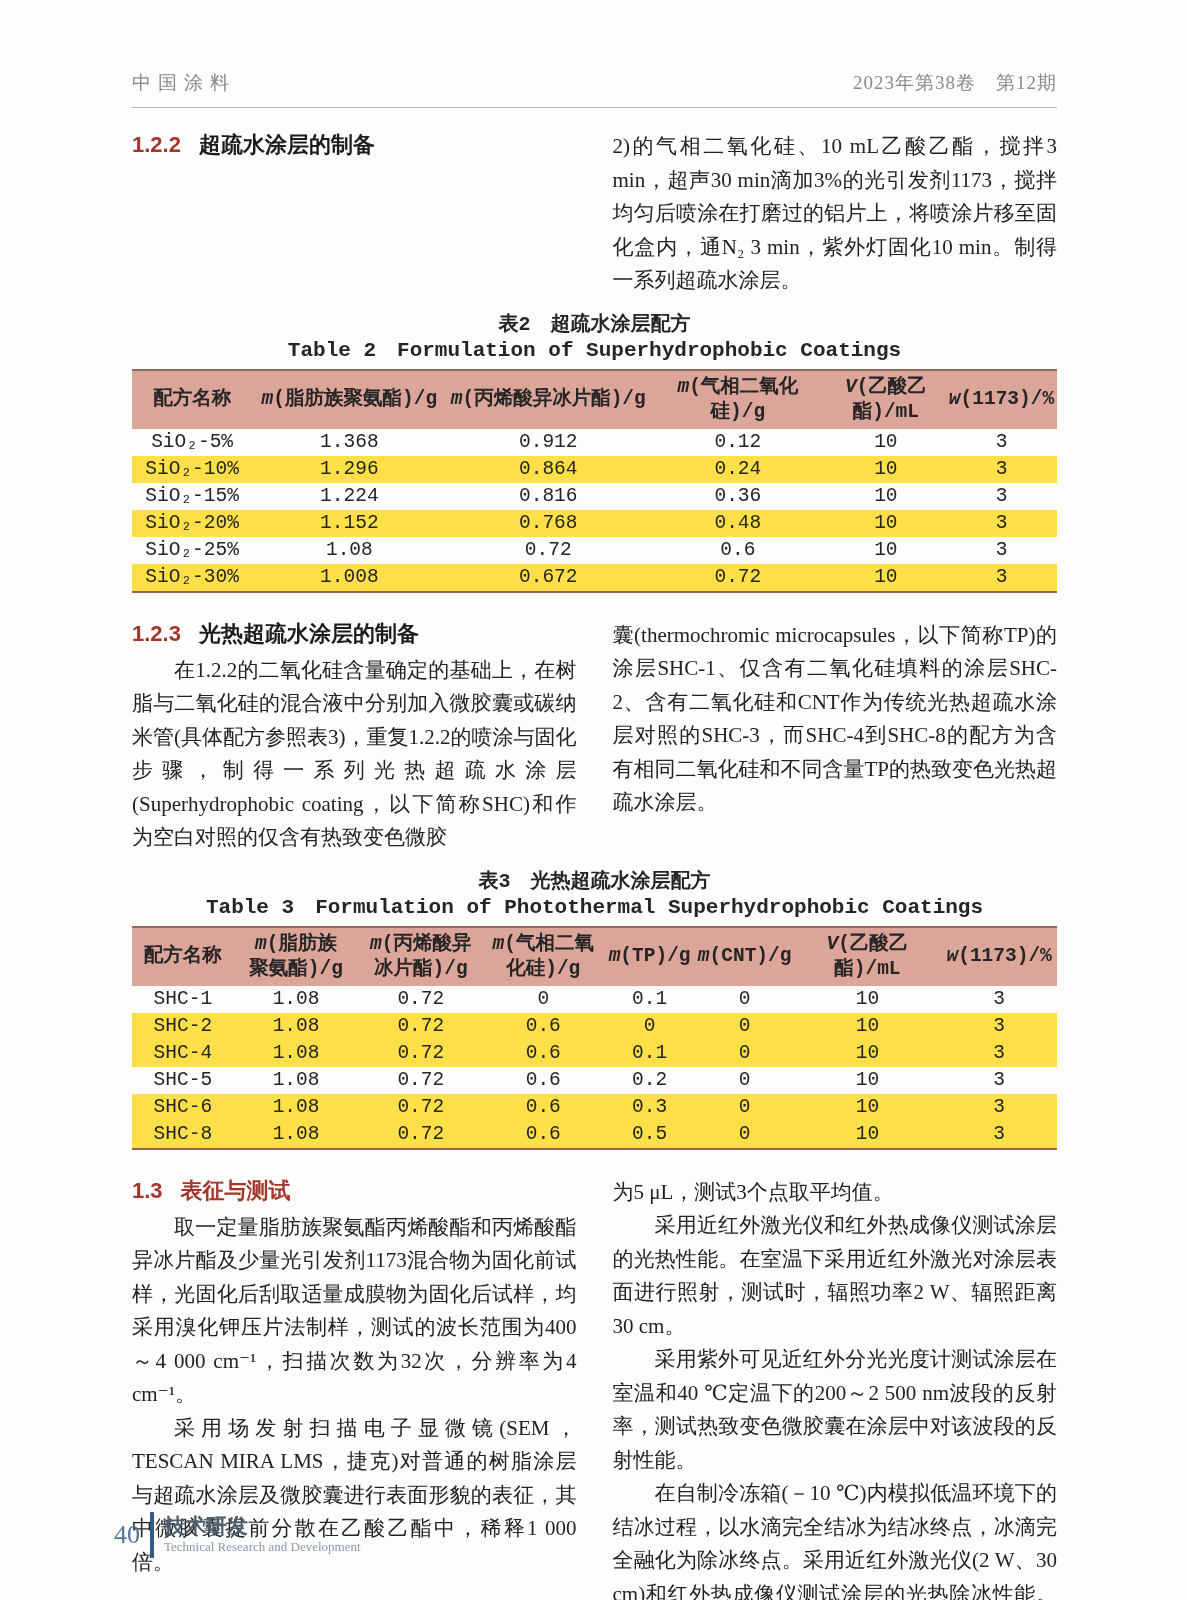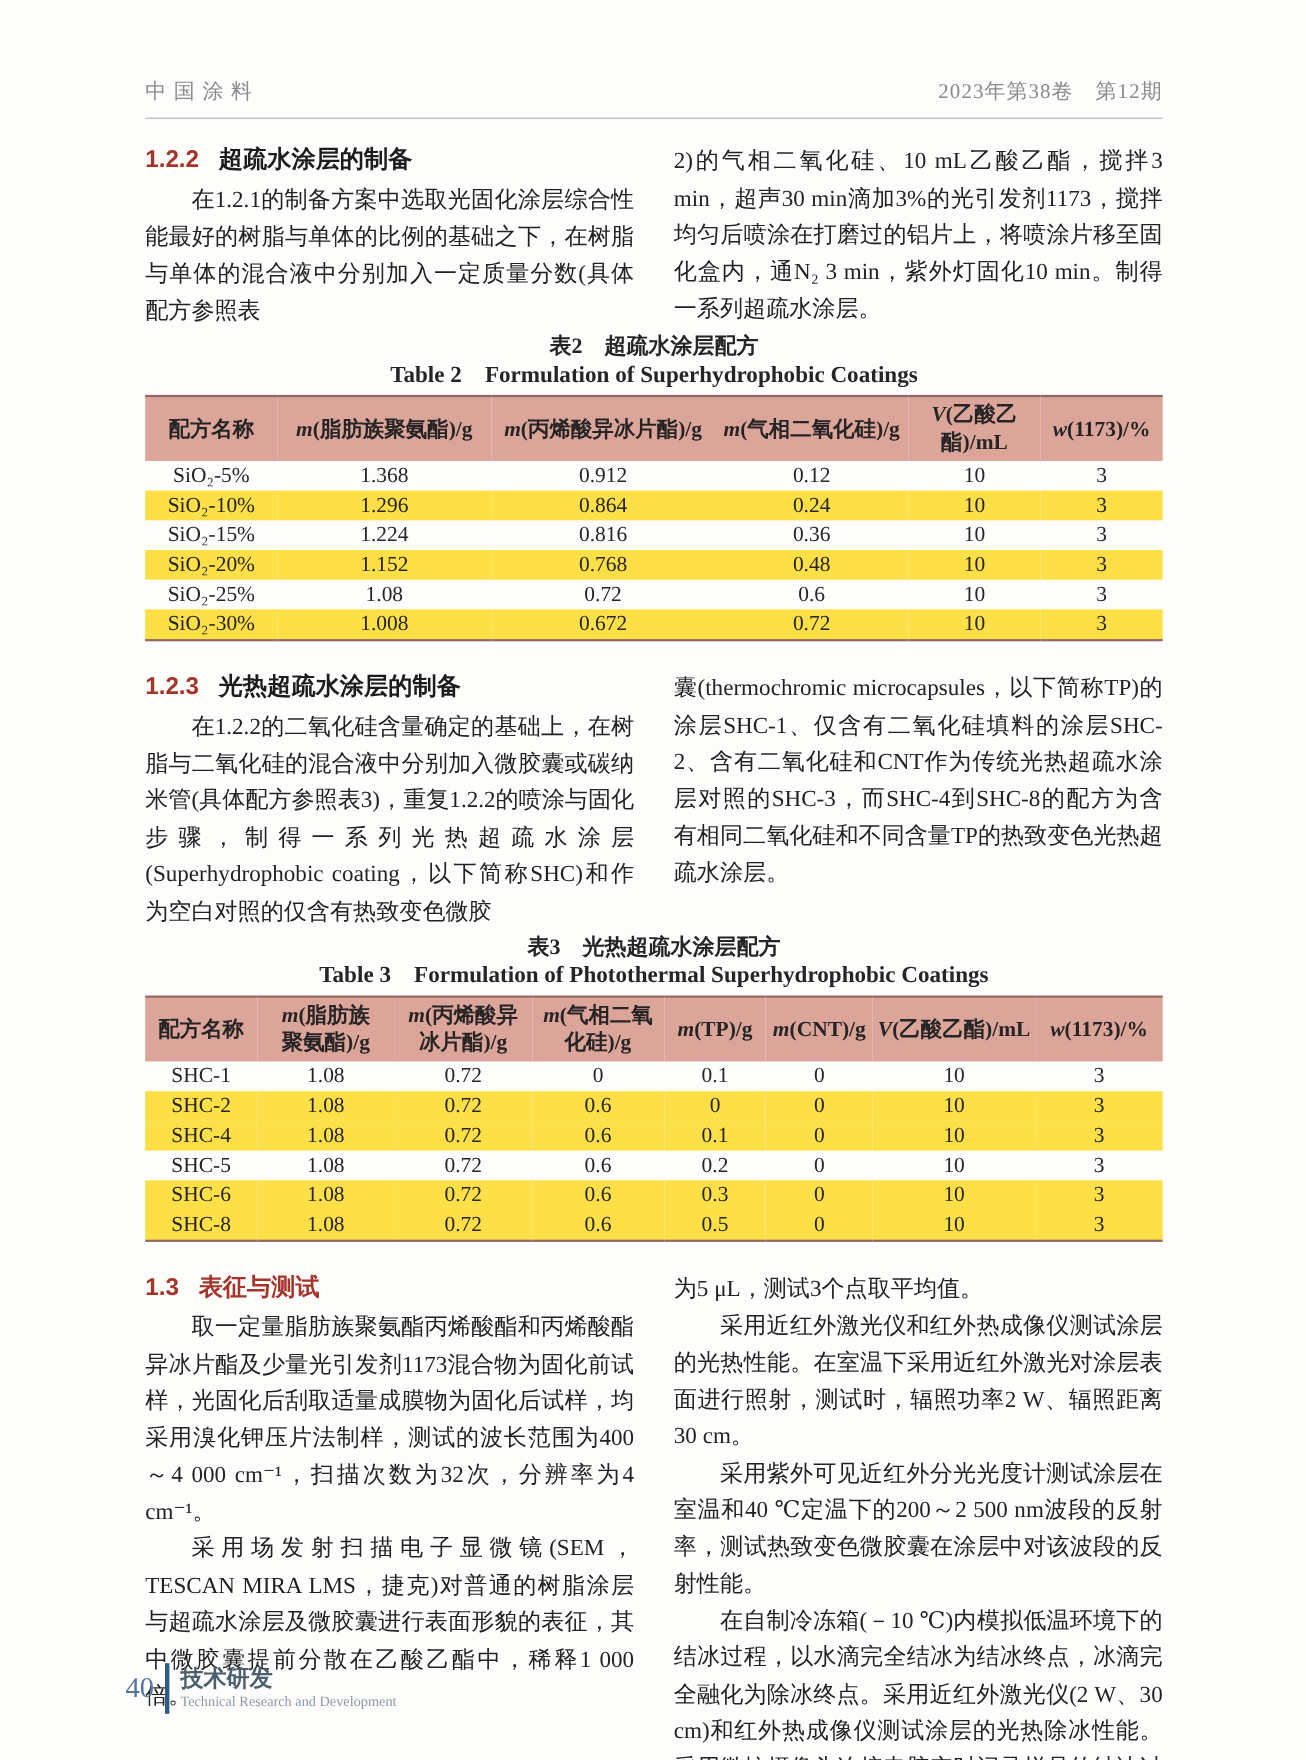--- a/index.html
+++ b/index.html
@@ -25,21 +25,21 @@
     color:#1c1c1c;
   }
   .sec-num { color:#a5342a; margin-right:18px; }
   .sec-title-red { color:#a5342a; }
   p.body {
     font-size:21px; line-height:33.5px; text-align:justify; text-indent:2em;
     color:#232222;
   }
   p.cont { text-indent:0; }
   
-  .table-block { margin-top:3px; margin-bottom:26px; }
+  .table-block { margin-top:14px; margin-bottom:26px;font-family:Liberation Mono, monospace; }
   .caption-zh { text-align:center; font-weight:700; font-size:20px; line-height:26px; }
   .caption-en { text-align:center; font-weight:700; font-size:21px; line-height:25px; margin-bottom:6px; }
   table { width:100%; border-collapse:collapse; text-align:center;
           border-top:2px solid #96675f; border-bottom:2px solid #96675f; }
   thead th { background:#dba59a; font-weight:700; font-size:19.5px;
              padding:4px 2px; line-height:25px; }
   thead th .th-label { white-space:pre-line; }
   thead th i { font-style:italic; font-weight:700; }
   tbody td { font-size:19.5px; line-height:27px; padding:0 2px; }
   tbody tr.alt td { background:#fde047; }
@@ -70,21 +70,20 @@
   <div class="running-head">
     <span class="journal-name">中国涂料</span>
     <span class="issue-info">2023年第38卷　第12期</span>
   </div>
 
   <div class="cols">
     <div>
       <div class="sec-heading">
         <span class="sec-num">1.2.2</span><span>超疏水涂层的制备</span>
       </div>
-      <p class="body">在1.2.1的制备方案中选取光固化涂层综合性能最好的树脂与单体的比例的基础之下，在树脂与单体的混合液中分别加入一定质量分数(具体配方参照表</p>
     </div>
     <div>
       <p class="body cont">2)的气相二氧化硅、10 mL乙酸乙酯，搅拌3 min，超声30 min滴加3%的光引发剂1173，搅拌均匀后喷涂在打磨过的铝片上，将喷涂片移至固化盒内，通N₂ 3 min，紫外灯固化10 min。制得一系列超疏水涂层。</p>
     </div>
   </div>
 
   <div class="table-block">
     <div class="caption-zh">表2　超疏水涂层配方</div>
     <div class="caption-en">Table 2　Formulation of Superhydrophobic Coatings</div>
     <table class="t2">

